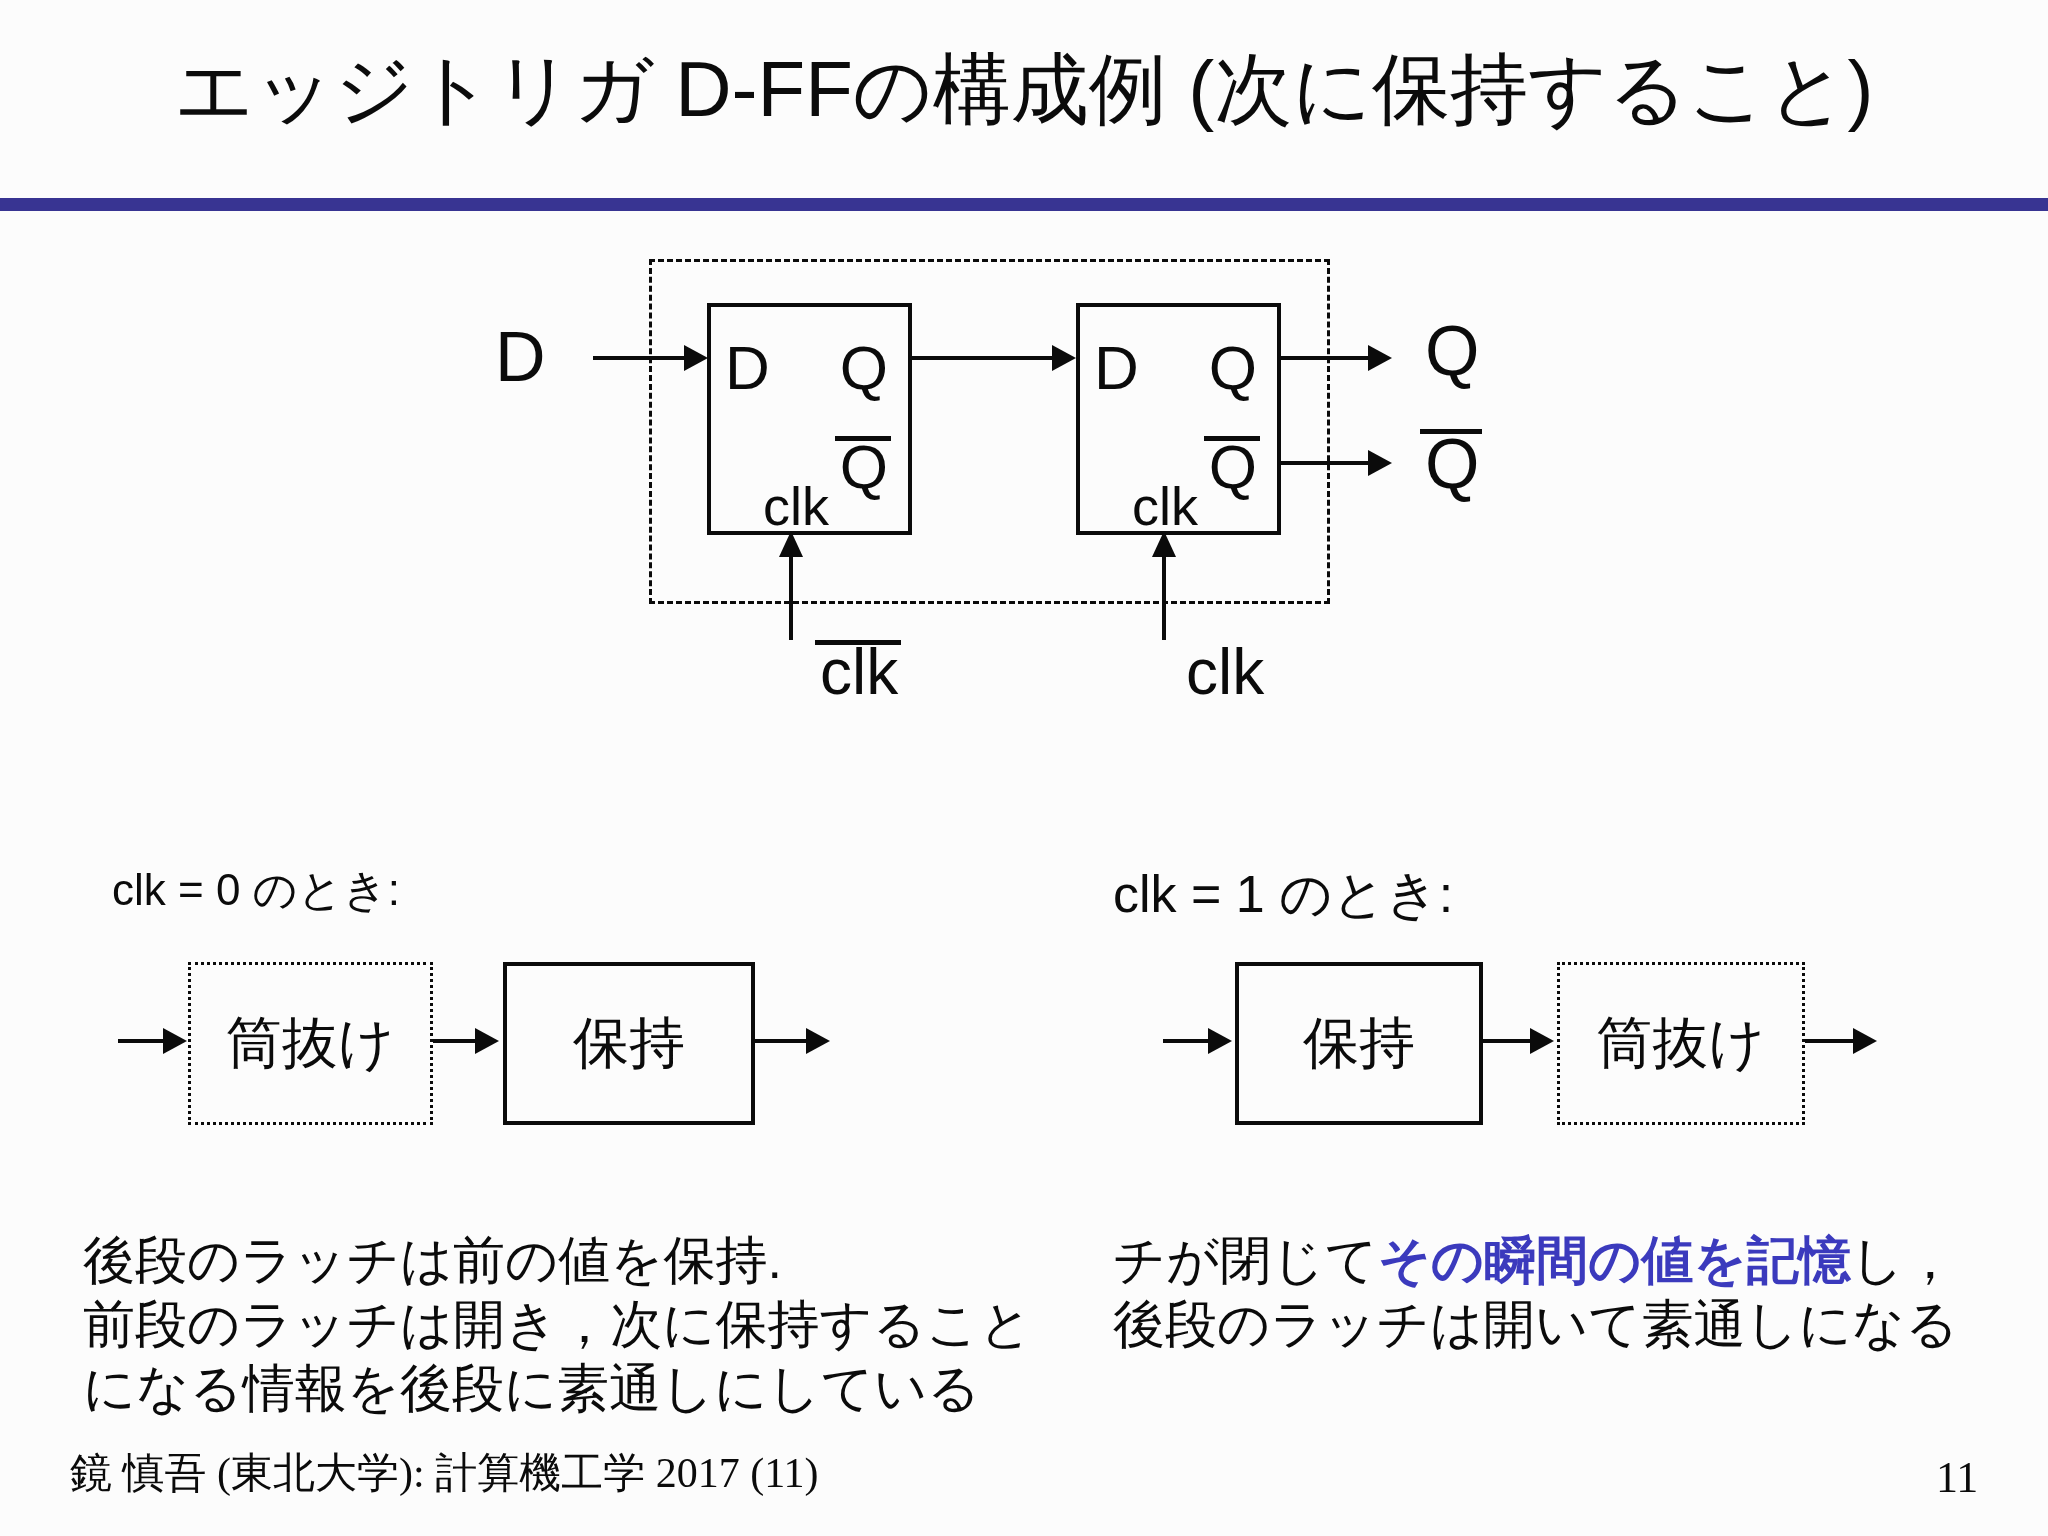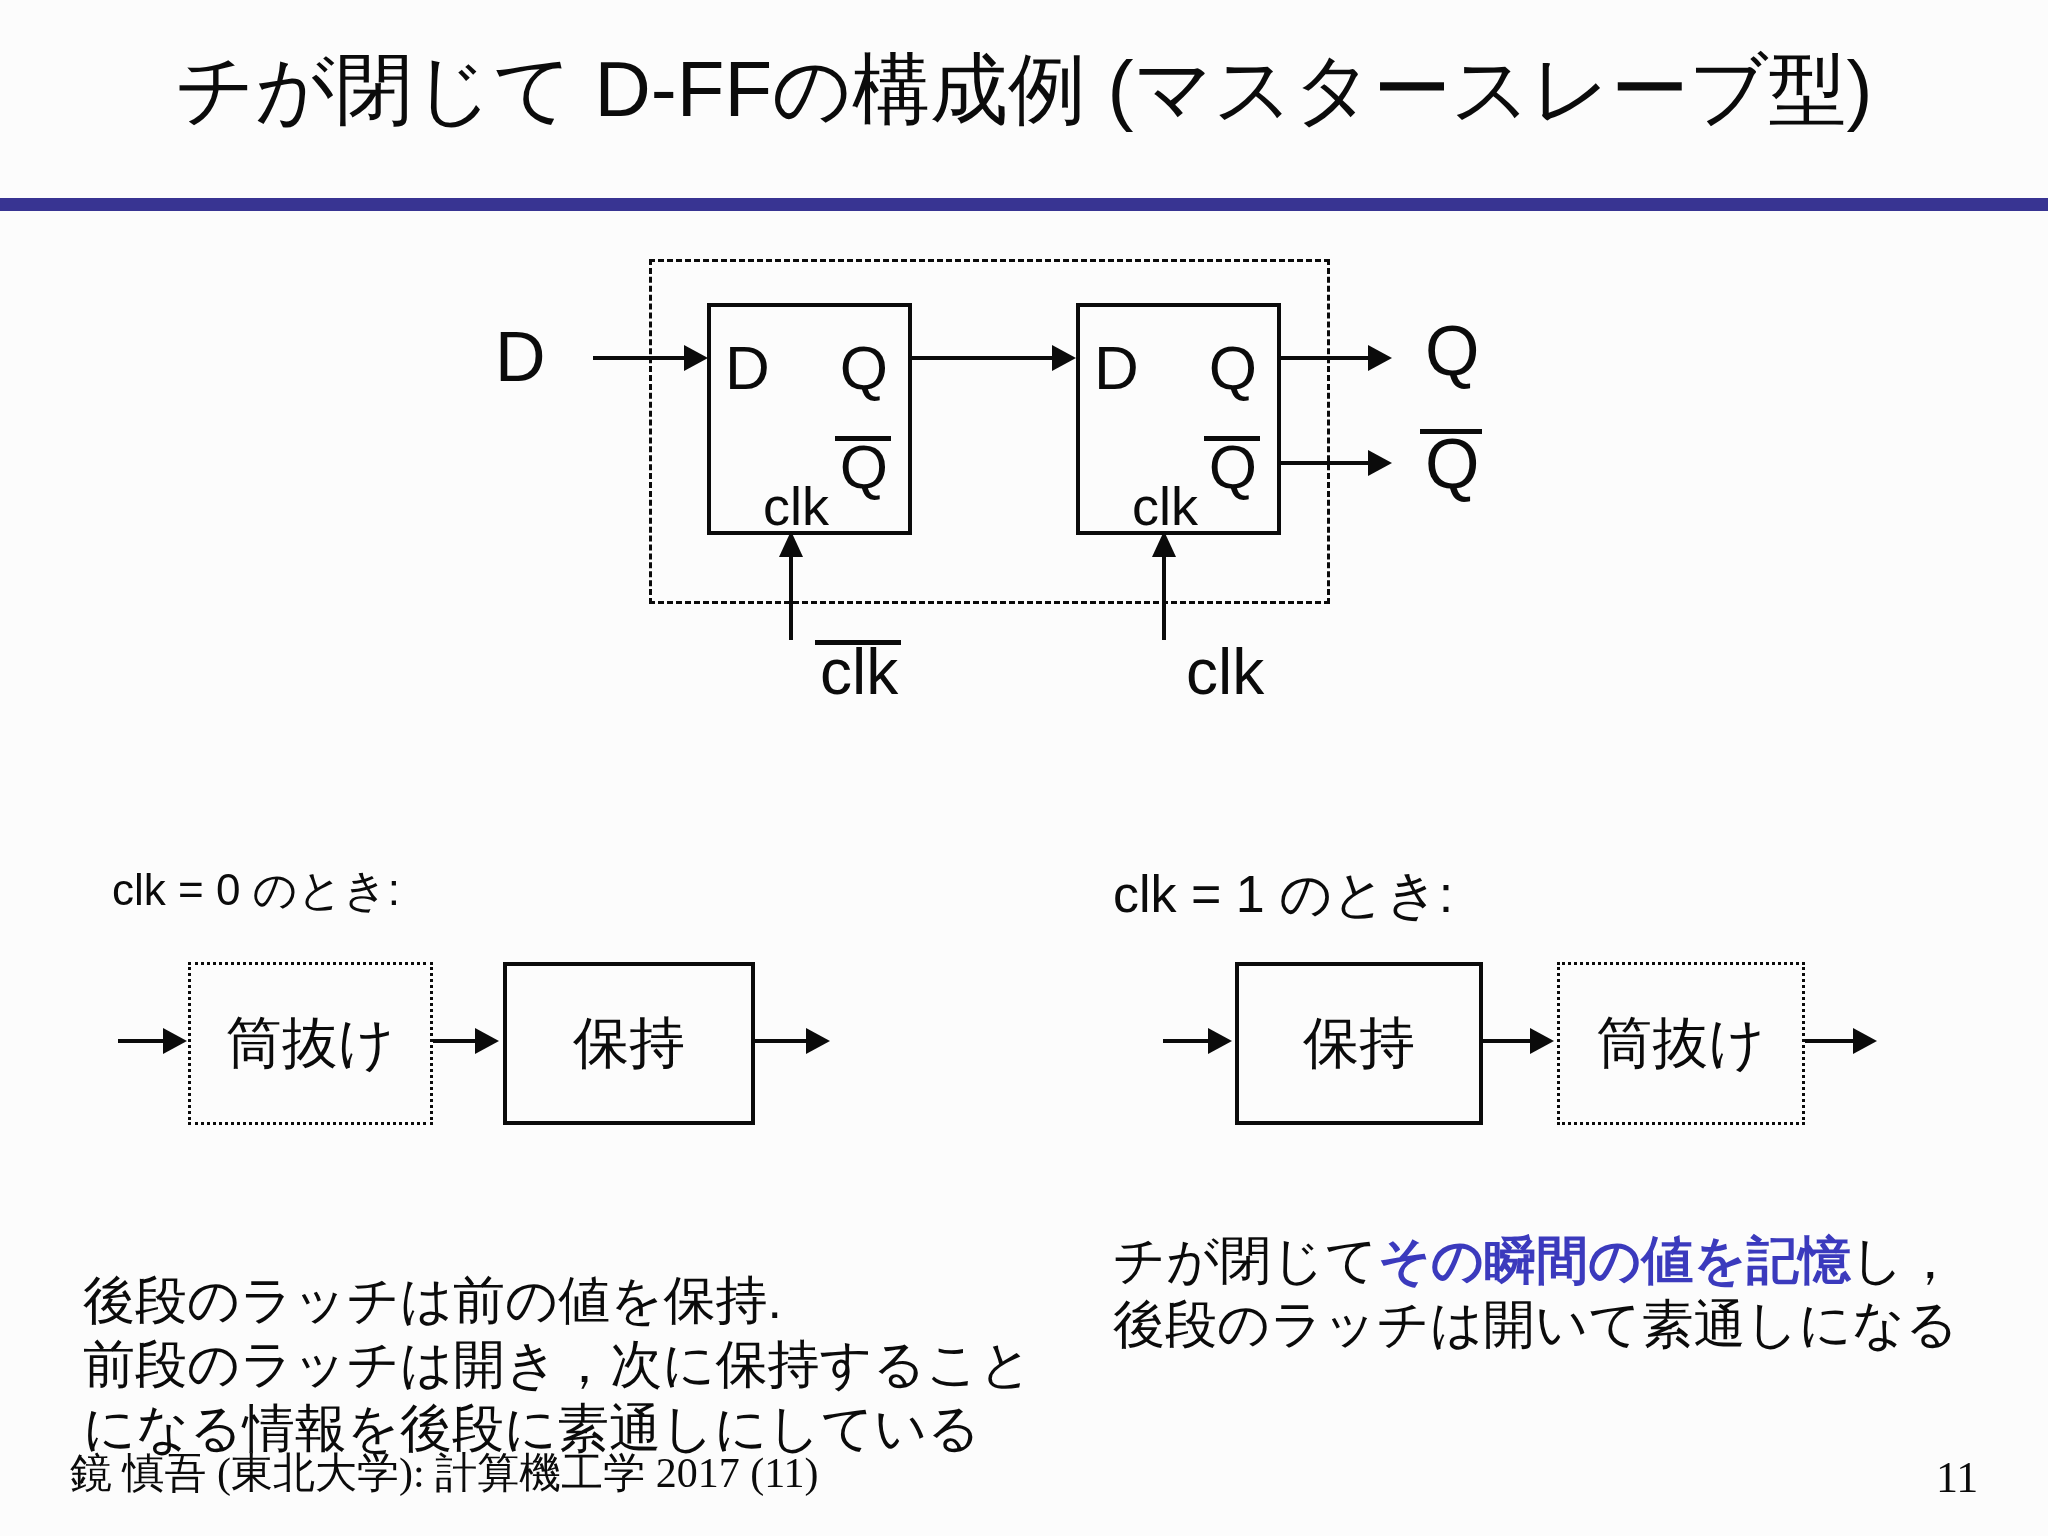--- a/index.html
+++ b/index.html
@@ -20,21 +20,21 @@
   .ovl::before{content:"";position:absolute;left:-5px;right:-3px;top:0;height:5px;background:#0b0b0b;}
   .serif{font-family:"Liberation Serif","DejaVu Serif",serif;}
   .em-blue{font-weight:bold;}
   .notes{position:absolute;line-height:64px;font-size:52px;white-space:nowrap;}
 </style>
 </head>
 <body>
 
 <div id="slide">
 
-  <div class="abs" style="left:0;top:50px;width:2048px;text-align:center;font-size:78px;">チが閉じて D-FFの構成例 (マスタースレーブ型)</div>
+  <div class="abs" style="left:0;top:50px;width:2048px;text-align:center;font-size:78px;">エッジトリガ D-FFの構成例 (次に保持すること)</div>
 
   <div class="abs" style="left:0;top:198px;width:2048px;height:13px;background:#383492;"></div>
 
   <div class="dashbox" style="left:649px;top:259px;width:675px;height:339px;"></div>
 
   <div class="abs" style="left:495px;top:322px;font-size:70px;">D</div>
   <div class="wire-h" style="left:593px;top:356px;width:93px;"></div>
   <div class="ar" style="left:684px;top:345px;"></div>
 
   <div class="latchbox" style="left:707px;top:303px;width:197px;height:224px;">
@@ -109,21 +109,21 @@
   <div class="wire-h" style="left:1483px;top:1039px;width:47px;"></div>
   <div class="ar" style="left:1530px;top:1028px;"></div>
 
   <div class="dotbox" style="left:1557px;top:962px;width:242px;height:157px;font-size:56px;">
     <span>筒抜け</span>
   </div>
 
   <div class="wire-h" style="left:1805px;top:1039px;width:48px;"></div>
   <div class="ar" style="left:1853px;top:1028px;"></div>
 
-  <div class="notes" style="left:83px;top:1228px;margin-top:40px;">
+  <div class="notes" style="left:83px;top:1228px;">
     <div>後段のラッチは前の値を保持.</div>
     <div>前段のラッチは開き，次に保持すること</div>
     <div>になる情報を後段に素通しにしている</div>
   </div>
 
   <div class="notes" style="left:1113px;top:1228px;">
     <div>
       <span>チが閉じて</span><span class="em-blue" style="color:#3b3abd;">その瞬間の値を記憶</span><span>し，</span>
     </div>
     <div>後段のラッチは開いて素通しになる</div>

